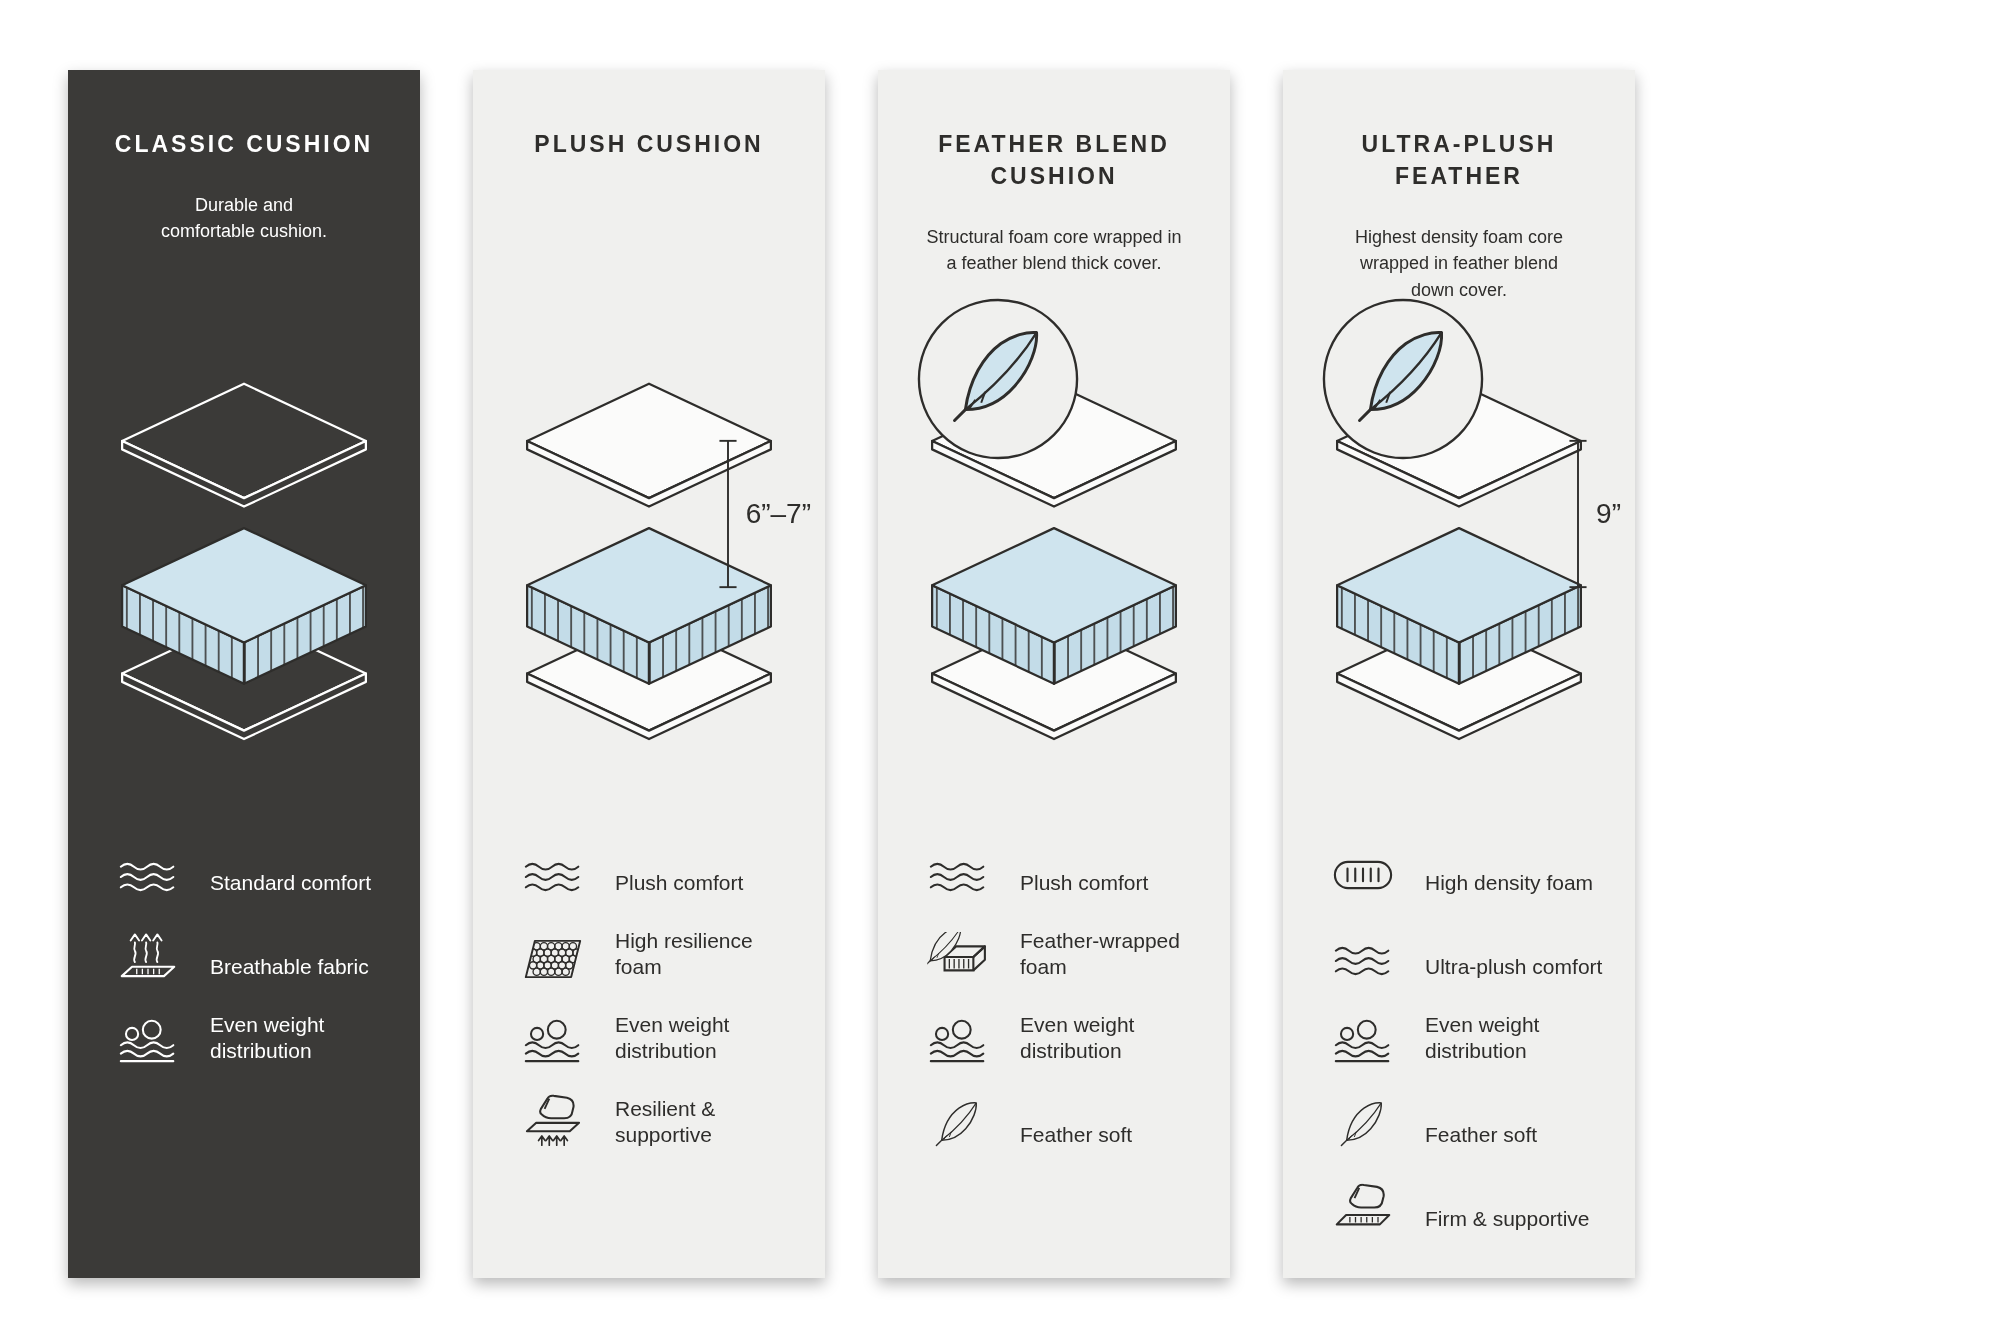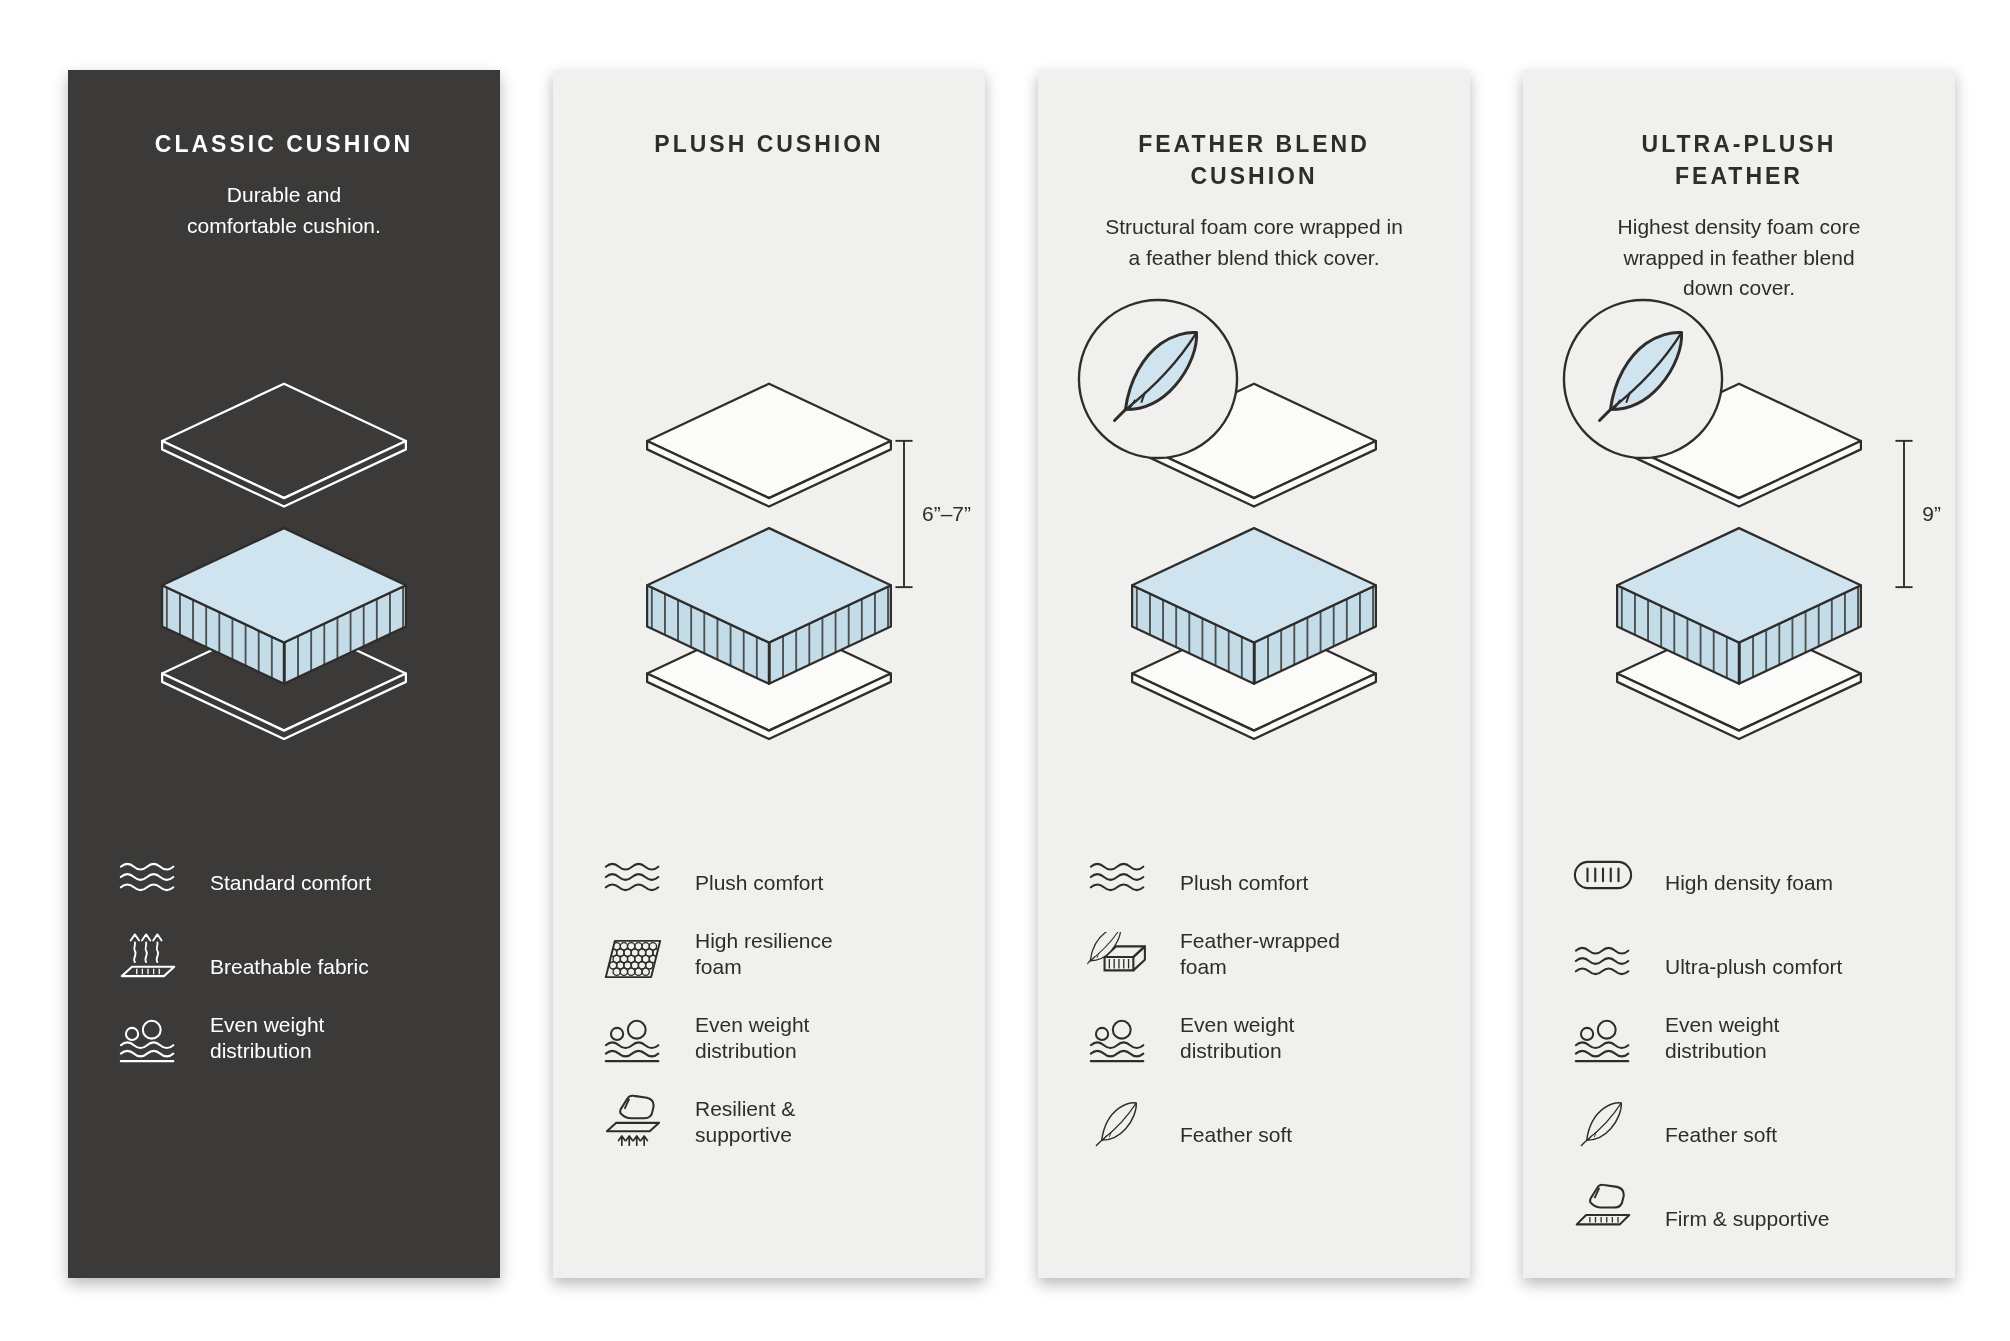--- a/index.html
+++ b/index.html
@@ -1,30 +1,30 @@
 <!DOCTYPE html>
 <html><head>
 <meta charset="utf-8">
 <style>
   *{margin:0;padding:0;box-sizing:border-box}
   html,body{width:2010px;height:1341px;background:#ffffff;font-family:"Liberation Sans",sans-serif;color:#2e2d2b;overflow:hidden}
   .stage{display:flex;gap:53px;padding:70px 55px 0 68px}
-  .panel{position:relative;width:432px;height:1208px;background:#f0f0ee;box-shadow:0 6px 14px rgba(0,0,0,.28);
+  .panel{position:relative;width:352px;height:1208px;background:#f0f0ee;box-shadow:0 6px 14px rgba(0,0,0,.28);
          --icon-stroke:#2e2d2b;--slab-fill:#fbfbfa;--slab-stroke:#2e2d2b;--panel-bg:#f0f0ee}
   .panel.dark{background:#3b3a38;color:#ffffff;
          --icon-stroke:#ffffff;--slab-fill:#3b3a38;--slab-stroke:#ffffff;--panel-bg:#3b3a38}
   .title{margin:58px 30px 0;text-align:center;font-size:23px;font-weight:700;letter-spacing:3px;line-height:1.4;white-space:pre-line}
-  .desc{margin:20px 34px 0;text-align:center;font-size:21px;line-height:1.45;white-space:pre-line}
+  .desc{margin:32px 34px 0;text-align:center;font-size:18px;line-height:1.45;white-space:pre-line}
   .diagram{position:absolute;top:250px;left:0;right:0;height:440px}
   .cushion{display:block;width:300px;margin:60px auto 0}
   .badge{position:absolute;left:36px;top:-25px;width:168px;height:168px}
   .marker{position:absolute;right:14px;top:118px;display:flex;align-items:center;gap:8px}
   .marker svg{width:20px;height:152px}
   .marker line{stroke:#2e2d2b;stroke-width:2}
-  .marker-label{font-size:21px;white-space:nowrap}
+  .marker-label{font-size:28px;white-space:nowrap}
   .features{position:absolute;left:44px;right:14px;top:768px;list-style:none}
   .feature{display:flex;align-items:flex-end;gap:26px;min-height:58px;margin-bottom:26px}
   .fi{flex:none;width:72px;display:flex;justify-content:center;align-items:center}
   .fi svg{display:block}
   .fl{font-size:21px;line-height:1.25;white-space:pre-line}
 </style>
 </head>
 <body>
 
 <svg width="0" height="0" style="position:absolute" aria-hidden="true">

